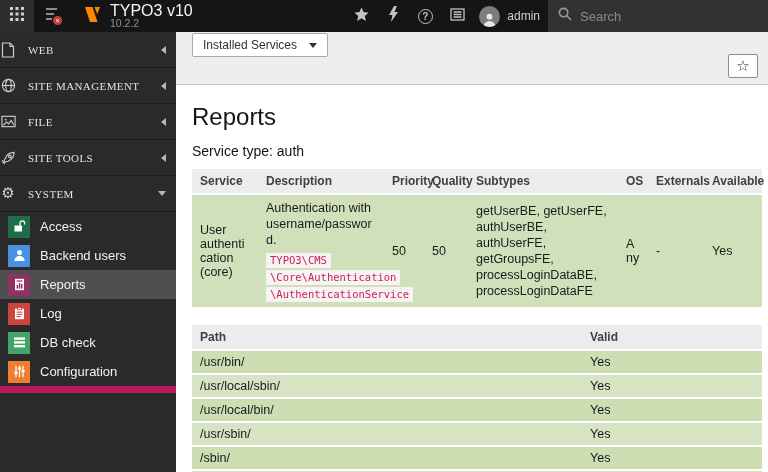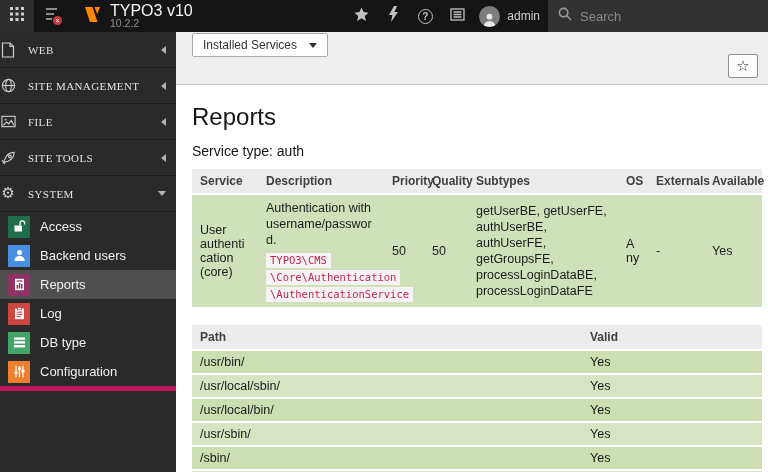--- a/index.html
+++ b/index.html
@@ -36,21 +36,21 @@
   .sidebar { width:176px; background:#2a2a2a; flex:0 0 176px; }
   .section { height:36px; display:flex; align-items:center; padding:0 10px 0 0;
     border-bottom:1px solid #1c1c1c; cursor:pointer;font-family:Liberation Serif, serif; }
   .section-icon { width:16px; height:16px; margin-right:12px; display:flex; align-items:center; justify-content:center; }
   .section-label { flex:1; color:#e2e2e2; font-size:11px; letter-spacing:0.4px; }
   .arrow-left { width:0; height:0; border-top:4px solid transparent; border-bottom:4px solid transparent;
     border-right:5px solid #b5b5b5; }
   .arrow-down { width:0; height:0; border-left:4px solid transparent; border-right:4px solid transparent;
     border-top:5px solid #b5b5b5; }
   .gear-glyph { color:#cfcfcf; font-size:15px; line-height:15px; }
-  .subitems { border-bottom:5px solid #be185d; }
+  .subitems { border-bottom:7px solid #be185d; }
   .subitem { height:29px; display:flex; align-items:center; padding:0 8px; cursor:pointer; }
   .subitem.selected { background:#4f4f4f; }
   .mod-square { width:22px; height:22px; margin-right:10px; display:flex; align-items:center; justify-content:center; }
   .subitem-label { color:#f1f1f1; font-size:13px; }
 
   
   .main { flex:1; display:flex; flex-direction:column; background:#fff; min-width:0; }
   .docheader { height:53px; background:#eeeeee; border-bottom:1px solid #c6c6c6;
     position:relative; flex:0 0 53px; }
   .module-select { position:absolute; left:16px; top:1px; height:24px; background:#fff;
@@ -274,21 +274,21 @@
           <span class="subitem-label">Log</span>
         </div>
         <div class="subitem">
           <span class="mod-square" style="background:#44a569">
             <svg width="13" height="13" viewBox="0 0 13 13">
               <rect x="1" y="1.4" width="11" height="2.4" fill="#fff"></rect>
               <rect x="1" y="5.2" width="11" height="2.4" fill="#fff"></rect>
               <rect x="1" y="9" width="11" height="2.4" fill="#fff"></rect>
             </svg>
           </span>
-          <span class="subitem-label">DB type</span>
+          <span class="subitem-label">DB check</span>
         </div>
         <div class="subitem">
           <span class="mod-square" style="background:#ee7f31">
             <svg width="13" height="13" viewBox="0 0 13 13">
               <rect x="2.4" y="0.8" width="1.2" height="11.4" fill="#fff"></rect>
               <rect x="5.9" y="0.8" width="1.2" height="11.4" fill="#fff"></rect>
               <rect x="9.4" y="0.8" width="1.2" height="11.4" fill="#fff"></rect>
               <rect x="1.4" y="6.6" width="3.2" height="2.2" fill="#fff"></rect>
               <rect x="4.9" y="2.4" width="3.2" height="2.2" fill="#fff"></rect>
               <rect x="8.4" y="5" width="3.2" height="2.2" fill="#fff"></rect>

